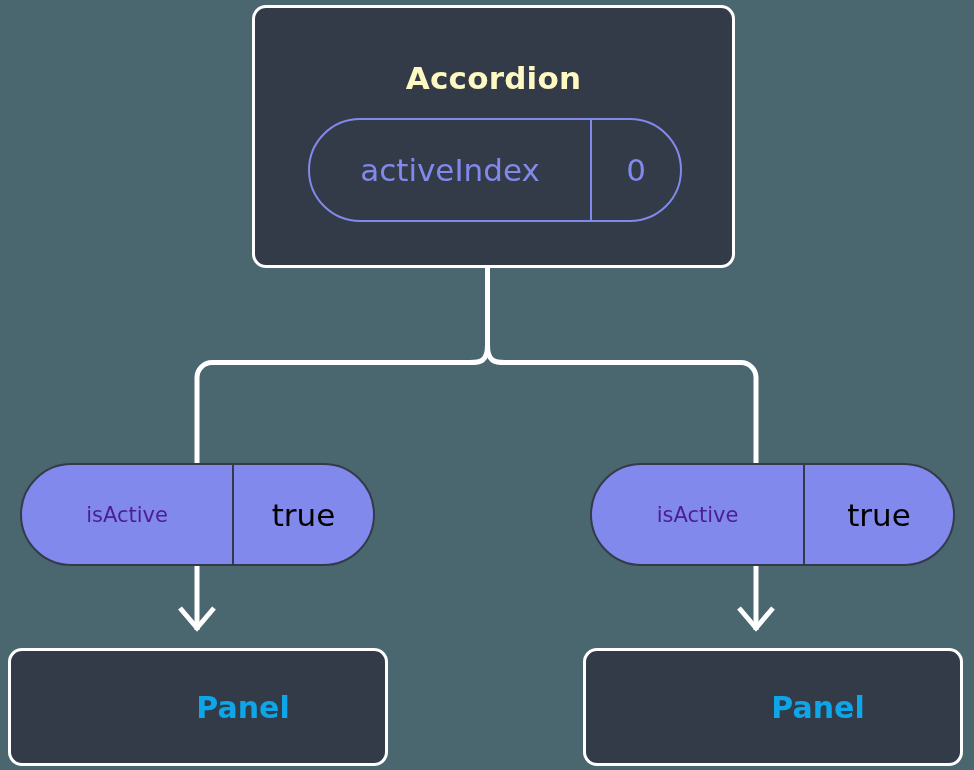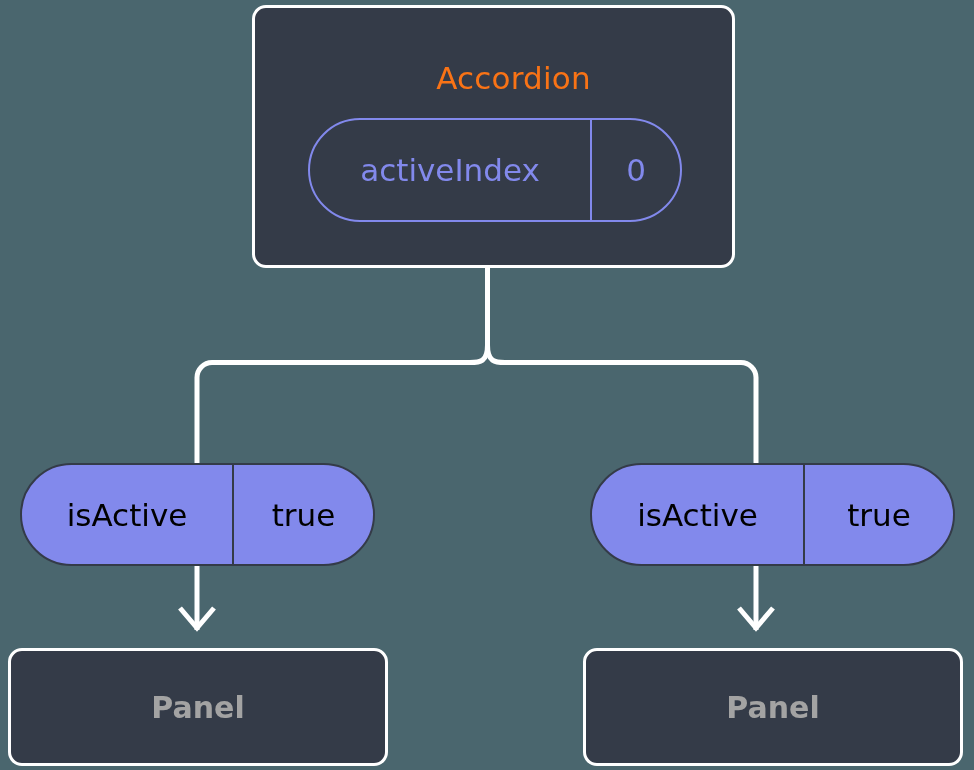--- a/index.html
+++ b/index.html
@@ -36,26 +36,25 @@
     box-sizing: border-box;
     background: #343b48;
     border: 3px solid #ffffff;
     border-radius: 14px;
   }
   .node-title {
     position: absolute;
     left: 0;
     width: 100%;
     text-align: center;
-    color: #f97316;
-    font-size: 31px;
-    font-weight: 400;
+    color: #fef9c3;
+    font-size: 31px;
+    font-weight: 700;
     letter-spacing: 0.2px;
     white-space: nowrap;
-    margin-left: 20px;
   }
 
   #accordion-box {
     left: 252px;
     top: 5px;
     width: 483px;
     height: 263px;
   }
   #accordion-title {
     top: 52px;
@@ -72,24 +71,25 @@
     top: 648px;
   }
   #panel-left-box  { left: 8px;   }
   #panel-right-box { left: 583px; }
   .panel-title {
     position: absolute;
     left: 0;
     top: 39px;
     width: 100%;
     text-align: center;
-    color: #a3a3a3;
+    color: #0ea5e9;
     font-size: 30px;
     font-weight: 700;
     white-space: nowrap;
+    padding-left: 45px;
   }
 
   
   #state-pill {
     position: absolute;
     box-sizing: border-box;
     left: 308px;
     top: 118px;
     width: 374px;
     height: 104px;
@@ -129,22 +129,22 @@
     border-radius: 52px;
     display: flex;
     align-items: stretch;
     overflow: hidden;
   }
   .prop-pill .pill-key {
     display: flex;
     align-items: center;
     justify-content: center;
     border-right: 2px solid #343b48;
-    color: #000000;
-    font-size: 31px;
+    color: #4c1d95;
+    font-size: 21px;
     white-space: nowrap;
   }
   .prop-pill .pill-val {
     flex: 1;
     display: flex;
     align-items: center;
     justify-content: center;
     color: #000000;
     font-size: 31px;
     white-space: nowrap;

